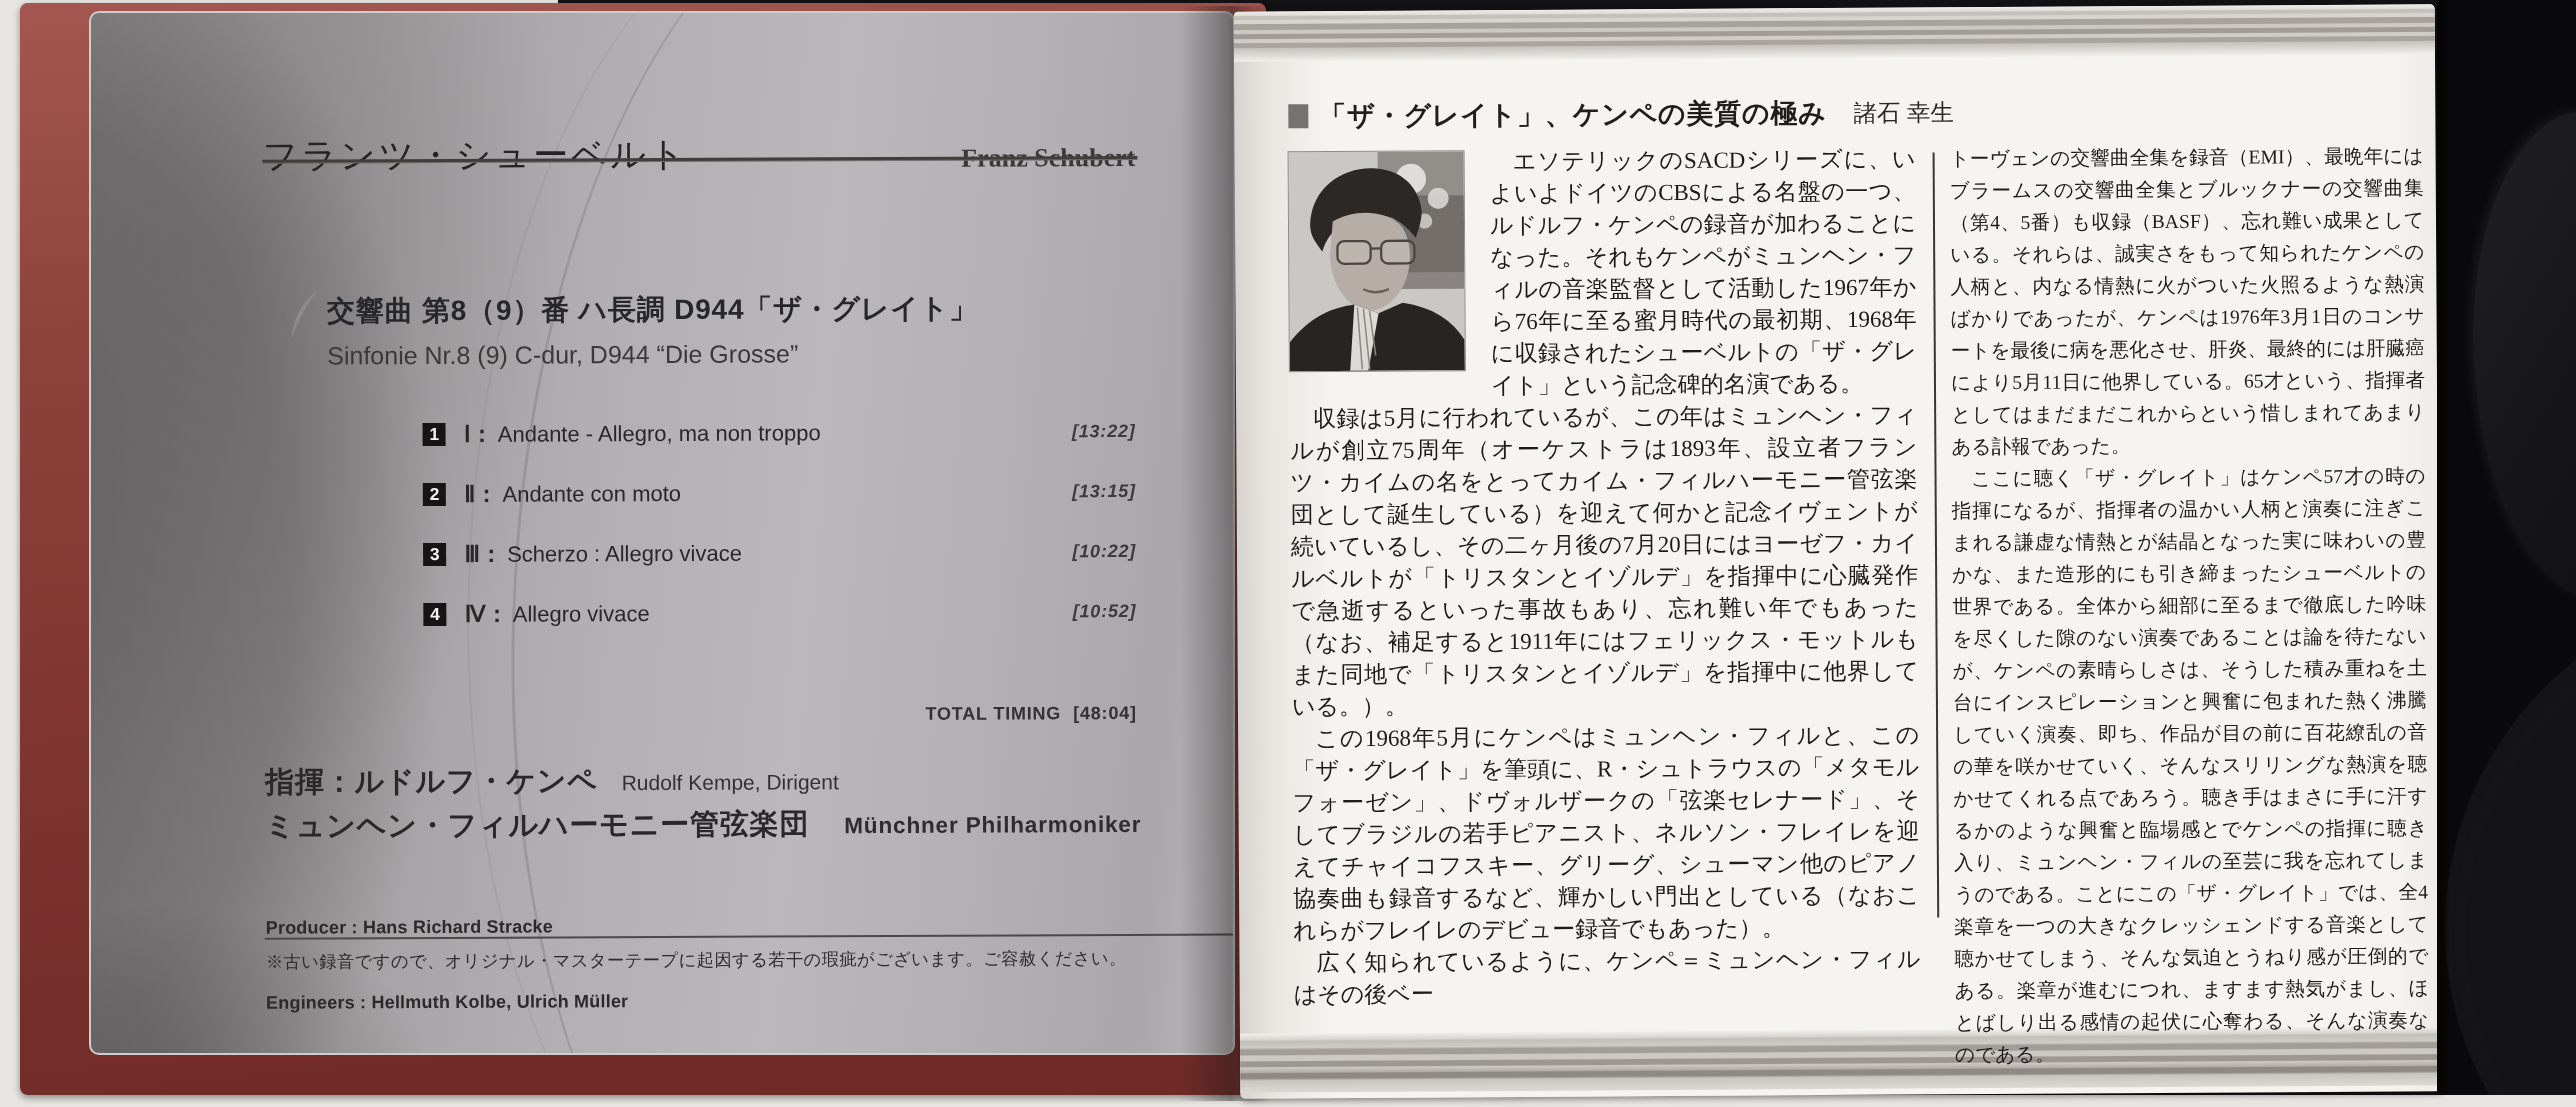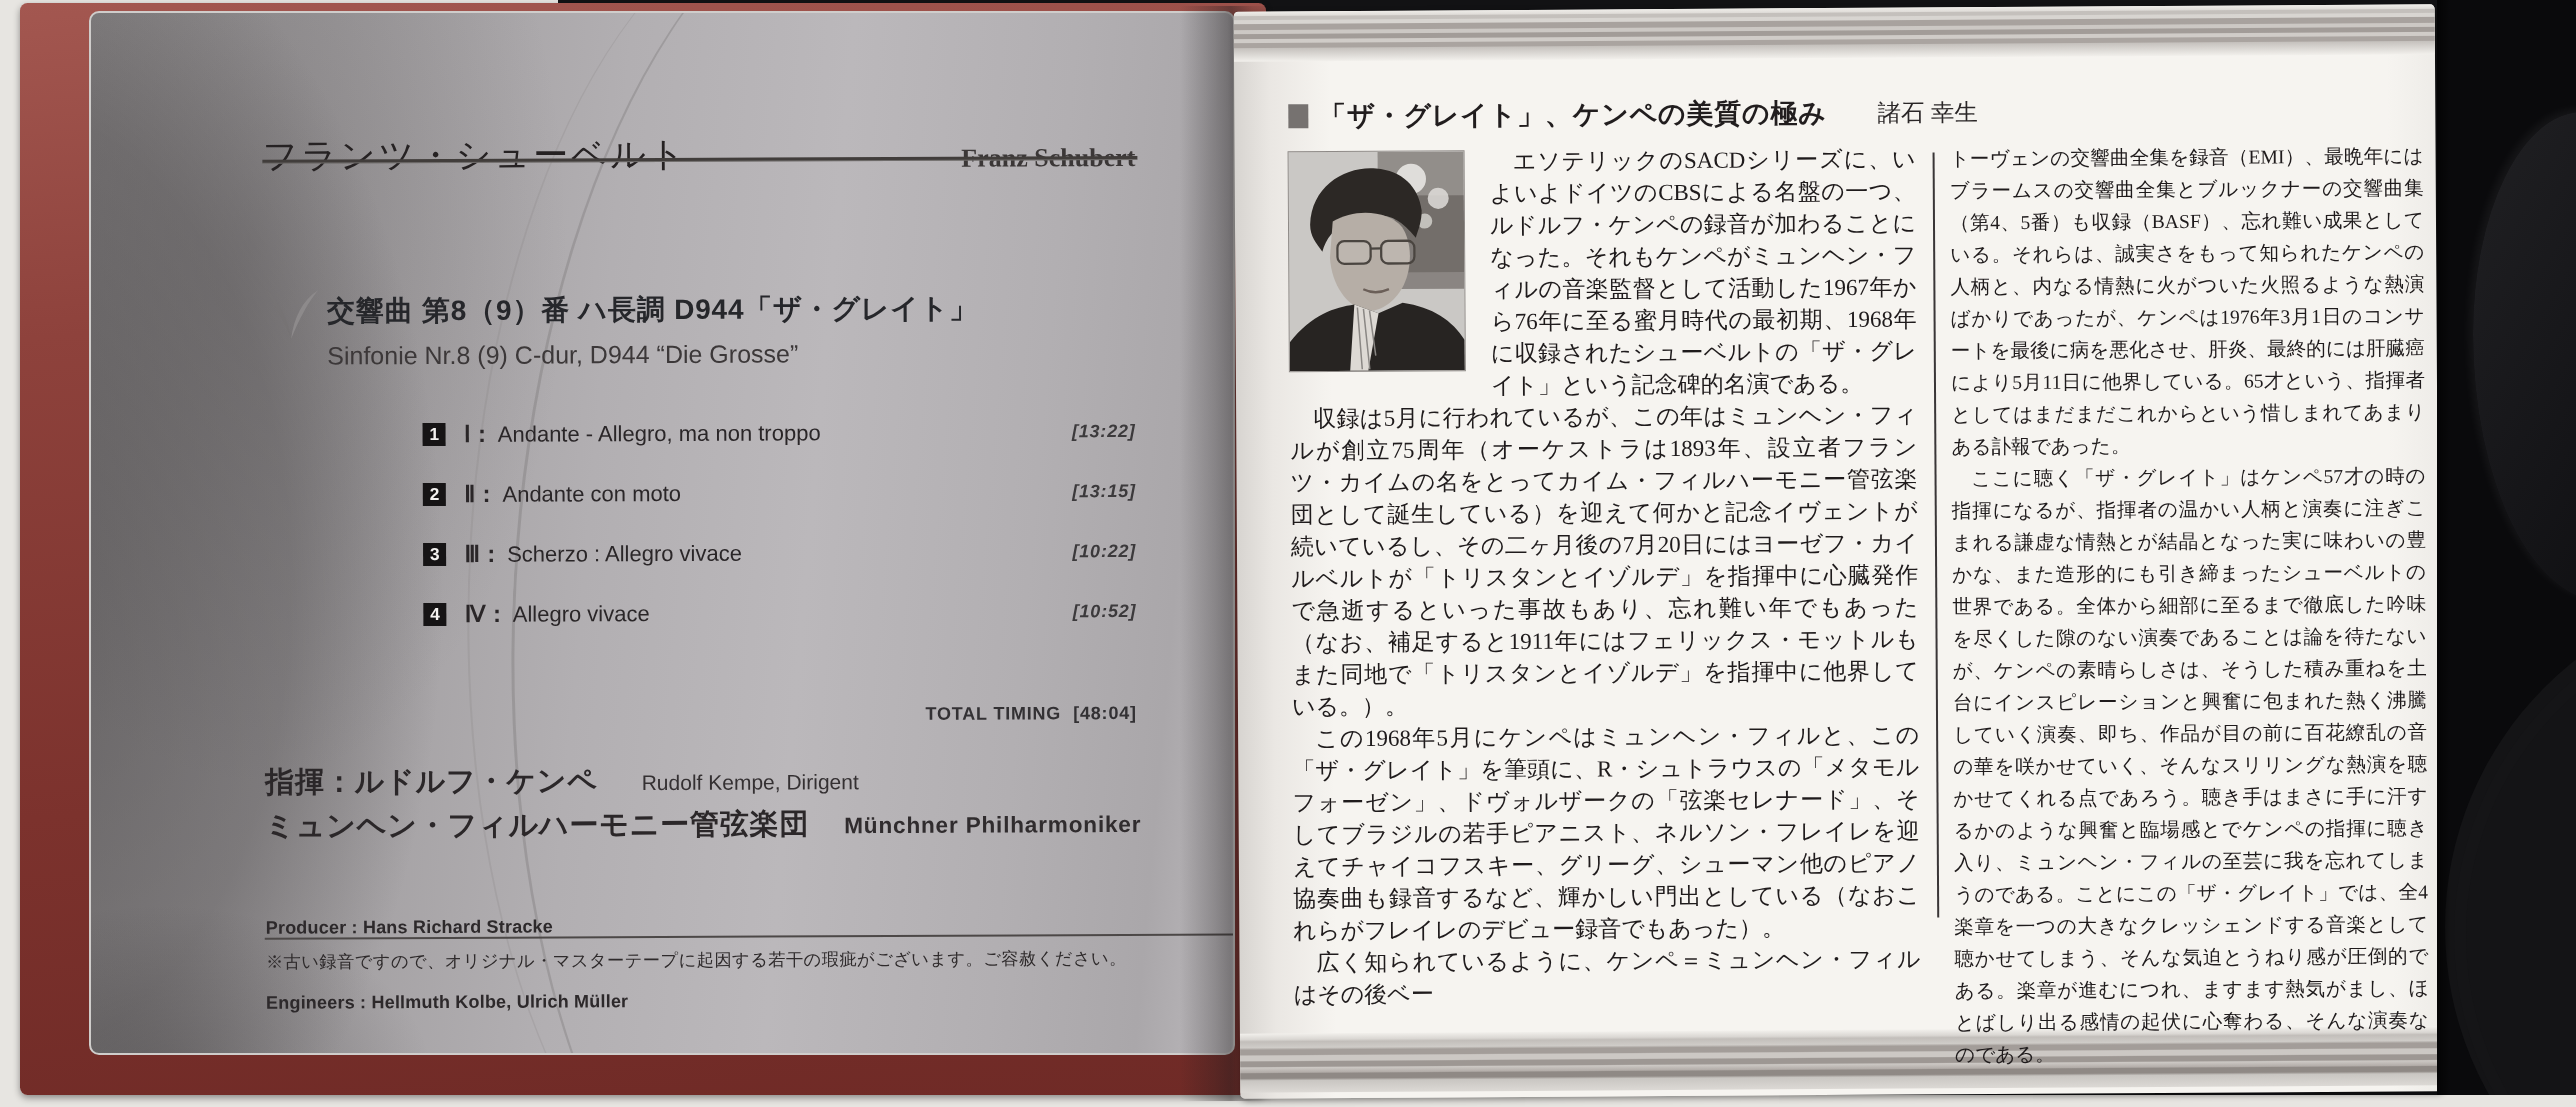--- a/index.html
+++ b/index.html
@@ -34,21 +34,21 @@
   .track-row{position:relative;height:27px;margin-bottom:33px;display:flex;align-items:center;}
   .tno{display:inline-flex;width:23.4px;height:23.4px;background:#161415;color:#f4f2f0;font-size:17.3px;font-weight:700;
        align-items:center;justify-content:center;margin-right:18px;flex:none;}
   .mov{font-size:22.6px;font-weight:600;margin-right:4.5px;color:#2a2628;}
   .ttl{font-size:22px;font-weight:500;color:#2a2628;}
   .time{position:absolute;right:0;top:3px;font-size:18px;font-weight:700;letter-spacing:0.8px;color:#3c3a3c;font-style:italic;}
   .total-row{position:absolute;left:332px;top:692px;width:713px;text-align:right;font-size:18px;font-weight:700;letter-spacing:0.8px;color:#333134;}
   .total-row .gap{display:inline-block;width:12px;}
   .cond-row{position:absolute;left:173px;top:748px;display:flex;align-items:baseline;}
   .cond-row .jp{font-size:29px;font-weight:600;letter-spacing:0.8px;color:#2b2729;}
-  .cond-row .en{font-size:21px;font-weight:500;margin-left:44px;color:#343032;}
+  .cond-row .en{font-size:21px;font-weight:500;margin-left:24px;color:#343032;}
   .orch-row{position:absolute;left:173px;top:792px;display:flex;align-items:baseline;}
   .orch-row .jp{font-size:29px;font-weight:600;letter-spacing:0.8px;color:#2b2729;}
   .orch-row .en{font-size:22.6px;font-weight:700;margin-left:35px;letter-spacing:0.8px;color:#302c2e;}
   .credits{position:absolute;left:173px;top:851px;font-size:18px;font-weight:600;line-height:25px;
            letter-spacing:0.2px;color:#2d292b;white-space:pre-wrap;}
   .foot-rule{position:absolute;left:172px;top:923px;width:974px;height:1.5px;background:#4c4847;}
   .footnote{position:absolute;left:173px;top:935px;font-size:17.3px;font-weight:500;color:#2e2a2b;letter-spacing:0.4px;}
   
   .fold-shadow{position:absolute;left:1180px;top:6px;width:98px;height:1095px;z-index:3;pointer-events:none;
     background:linear-gradient(to right, rgba(30,27,28,0) 0%, rgba(30,27,28,0.28) 36%, rgba(30,27,28,0.42) 52%, rgba(30,27,28,0.10) 74%, rgba(30,27,28,0) 100%);}
@@ -62,21 +62,21 @@
       #efede9 0%,#e0ddd9 8%,#c4c0bc 10%,#c4c0bc 16%,#d8d5d1 18%,#d8d5d1 24%,
       #a8a29e 26%,#a8a29e 36%,#ccc8c4 38%,#ccc8c4 44%,#a29c98 46%,#a29c98 54%,
       #d0ccc8 56%,#d0ccc8 62%,#aaa4a0 64%,#aaa4a0 72%,#c6c2be 74%,#dad7d3 86%,#f2f0ec 100%);}
   .stripe.bottom{bottom:6px;height:59px;background:linear-gradient(to bottom,
       #f2f0ec 0%,#dad7d3 10%,#c2beba 14%,#cfccc8 24%,#a39d99 28%,#a39d99 36%,
       #ccc8c4 38%,#ccc8c4 46%,#9d9793 48%,#9d9793 56%,#ccc8c4 58%,#b3ada9 66%,
       #8f8985 68%,#8f8985 76%,#c9c6c2 80%,#dcd9d5 100%);}
   .rp-heading{position:absolute;left:54px;top:87px;display:flex;align-items:center;}
   .rp-square{width:20.4px;height:23.4px;background:#767270;margin-right:10.6px;flex:none;}
   .rp-title{font-size:27px;font-weight:700;letter-spacing:0.8px;color:#211d1e;}
-  .rp-author{font-size:23.4px;font-weight:500;margin-left:51px;color:#2a2627;}
+  .rp-author{font-size:23.4px;font-weight:500;margin-left:27px;color:#2a2627;}
   .col{position:absolute;top:136px;text-align:justify;font-family:"Liberation Serif","DejaVu Serif",serif;color:#1f1b1c;}
   .col p{margin:0;text-indent:1em;}
   .col p.noindent{text-indent:0;}
   .col1{left:54px;width:627px;font-size:23px;line-height:32px;}
   .col2{left:715px;width:474px;font-size:19.6px;line-height:32px;}
   .col-divider{position:absolute;left:698px;top:145px;width:1.5px;height:765px;background:#3a3637;}
   .photo{float:left;width:175px;height:219px;margin:4.5px 26px 12px 0;background:#cac8c5;
          outline:0.8px solid #8e8a87;}
   
   .tray{position:absolute;left:2437px;top:0;width:139px;height:1095px;background:#0a0a0c;z-index:6;overflow:hidden;}

